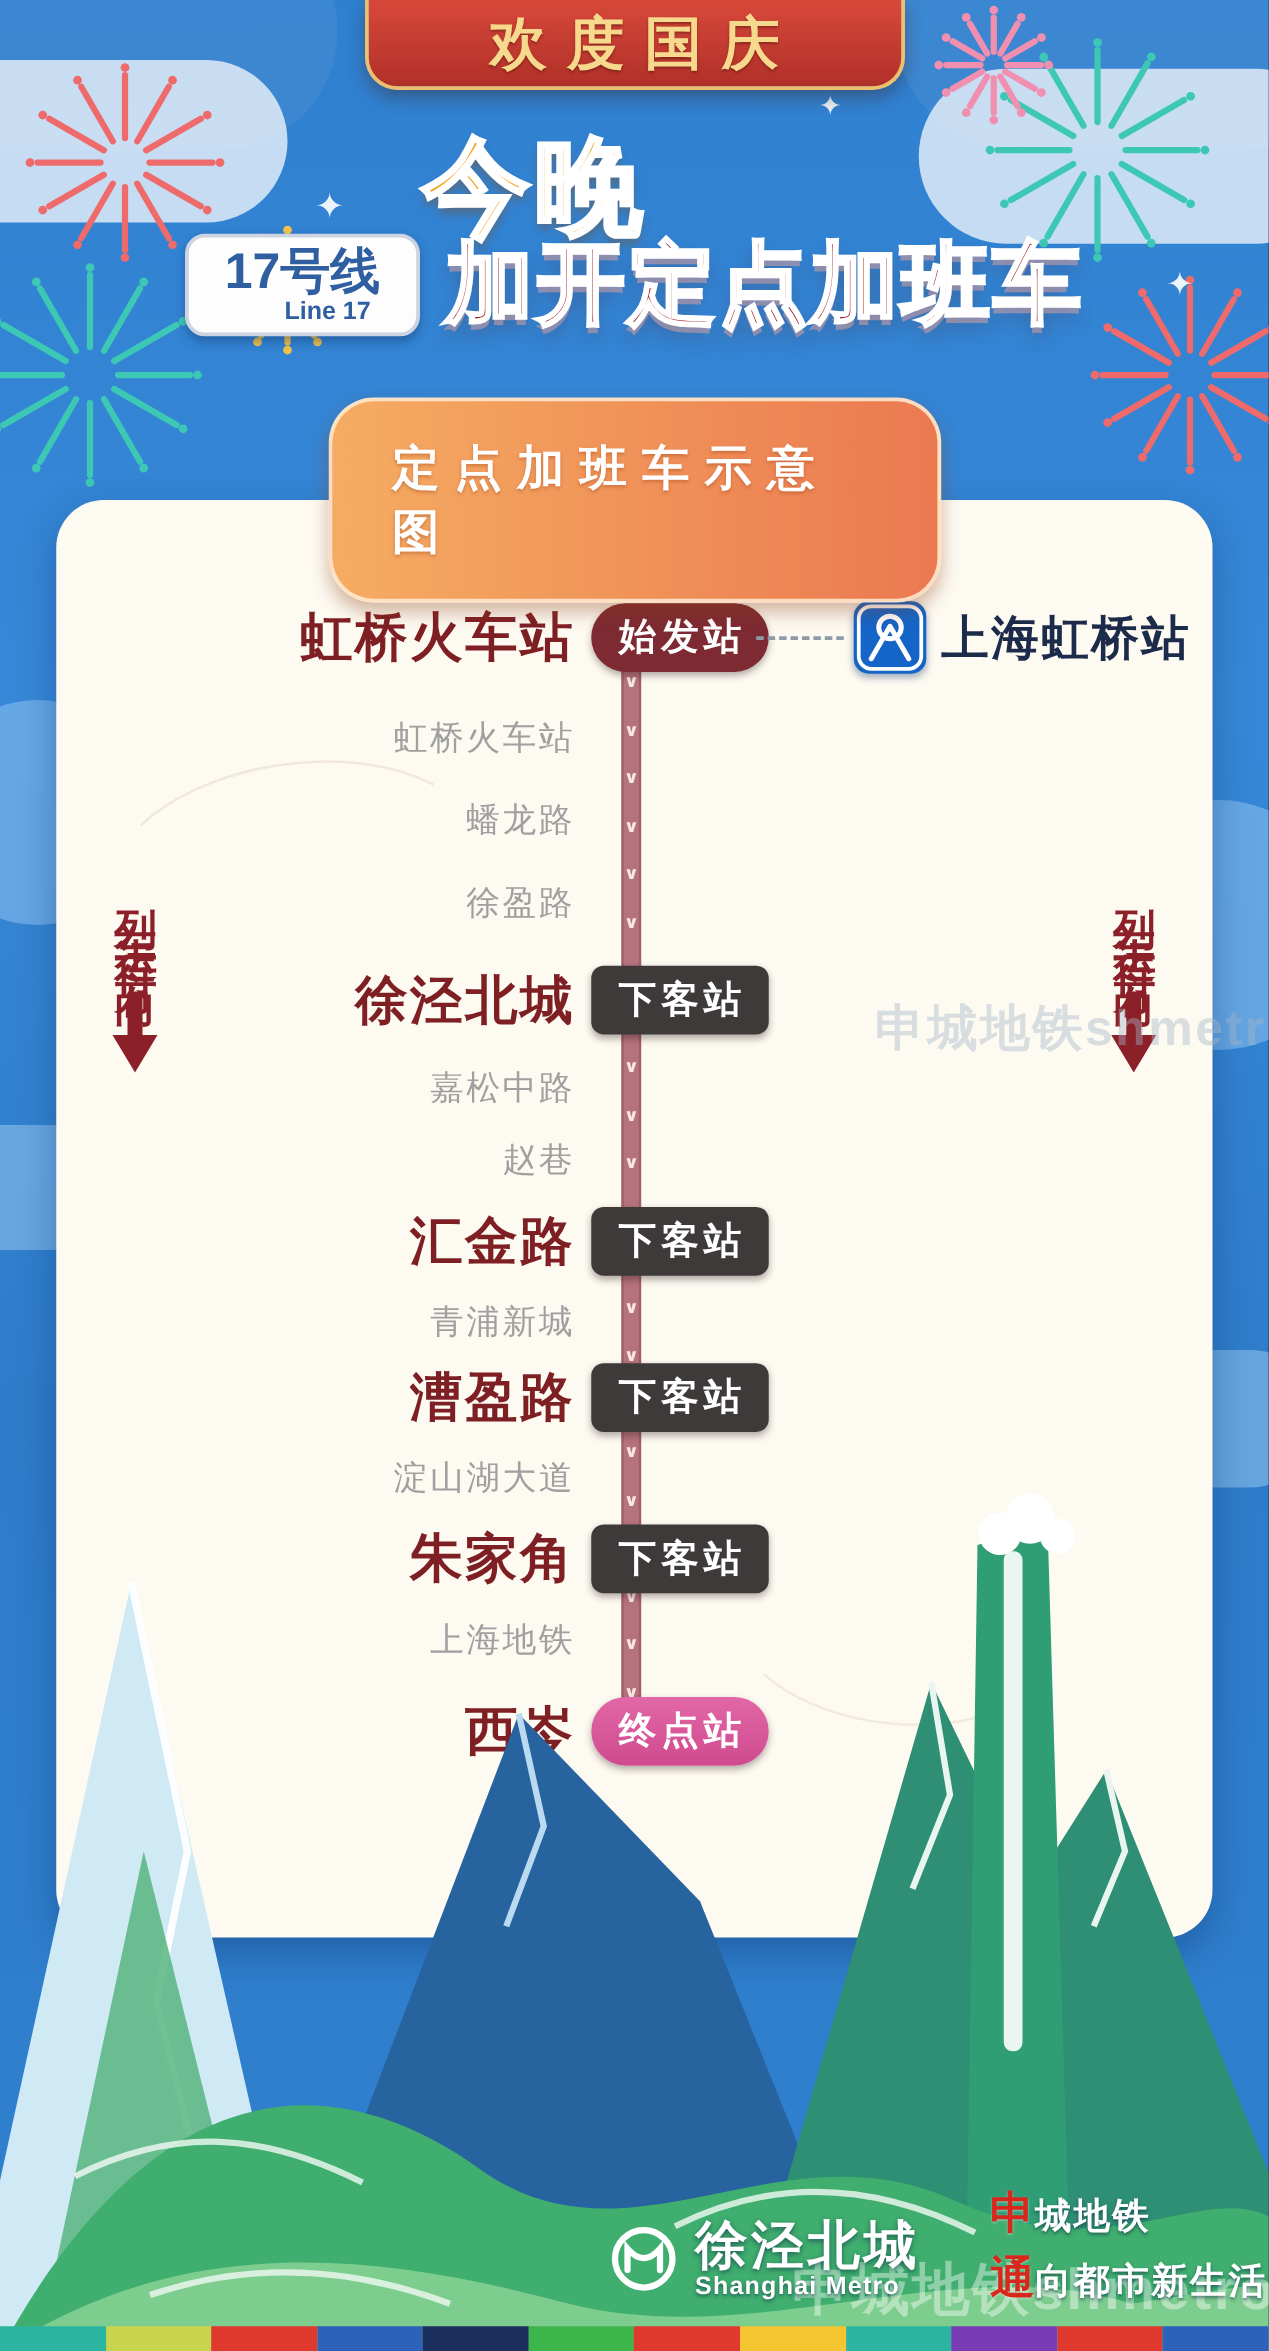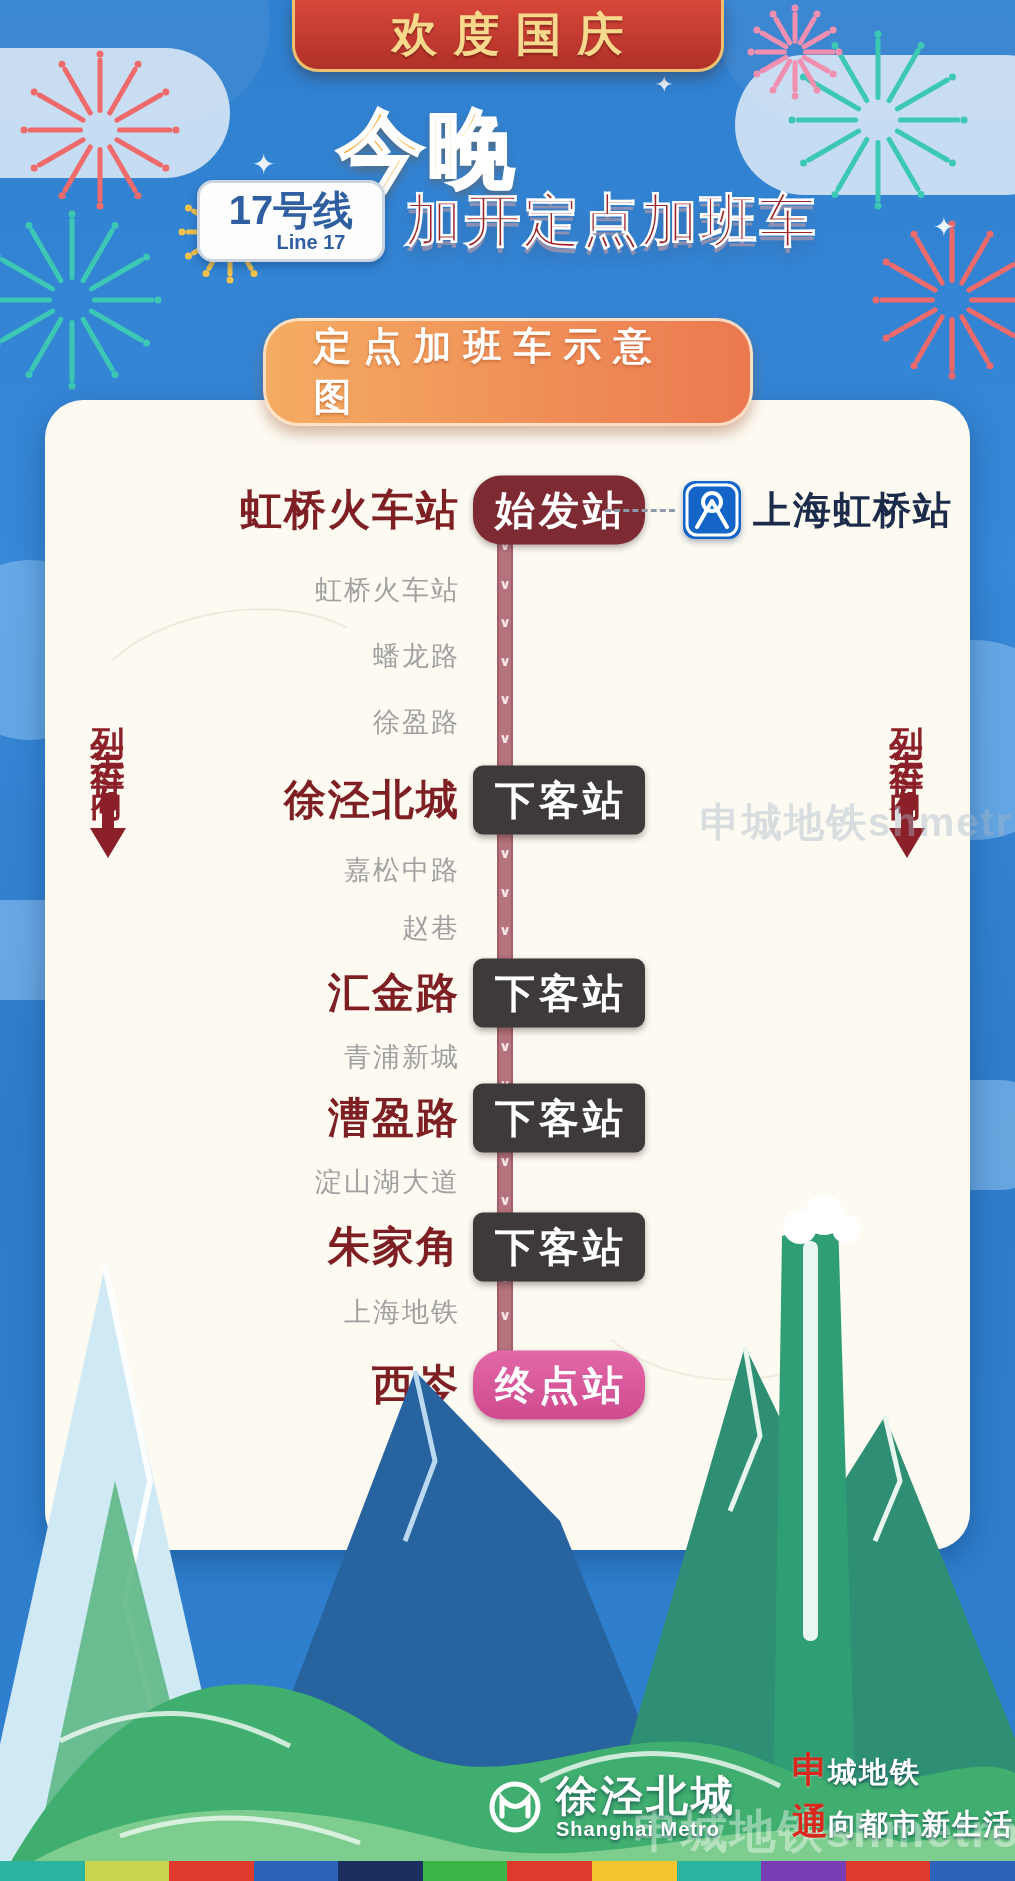--- a/index.html
+++ b/index.html
@@ -26,24 +26,24 @@
   .banner span{font-family:"Liberation Serif","DejaVu Serif",serif;font-size:46px;font-weight:700;
     color:var(--banner-gold,#f7d98e);letter-spacing:16px;margin-right:-16px;text-shadow:0 2px 2px rgba(90,20,10,.5);}
   .tonight{position:absolute;z-index:4;left:338px;top:92px;font-size:86px;font-weight:900;
     color:var(--tonight-gold,#f7a524);-webkit-text-stroke:3px #ffffff;
     text-shadow:0 6px 8px rgba(140,70,0,.4);letter-spacing:4px;}
   .title-row{position:absolute;z-index:4;left:0;right:0;top:180px;display:flex;align-items:center;justify-content:center;gap:20px;}
   .line-badge{width:188px;padding:6px 0;background:#fdfdfd;border:3px solid #ccd4e2;border-radius:16px;
     text-align:center;box-shadow:0 4px 8px rgba(10,40,90,.35);}
   .line-badge .cn{font-size:40px;font-weight:900;color:var(--line-badge-text,#2f5fa0);line-height:1.05;}
   .line-badge .en{font-size:20px;font-weight:700;color:var(--line-badge-text,#2f5fa0);line-height:1.1;margin-left:40px;}
-  .main-title{font-size:57px;font-weight:400;color:var(--title-maroon,#9c2026);letter-spacing:2px;
+  .main-title{font-size:71px;font-weight:700;color:var(--title-maroon,#9c2026);letter-spacing:2px;
     -webkit-text-stroke:2.5px #ffffff;text-shadow:0 6px 0 rgba(214,160,160,.55),0 10px 14px rgba(80,20,20,.25);}
   .subtitle{position:absolute;z-index:4;left:50%;transform:translateX(-50%);top:318px;
-    padding:0 48px;border-radius:36px;border:3px solid rgba(255,236,212,.85);
+    padding:28px 48px;border-radius:36px;border:3px solid rgba(255,236,212,.85);
     background:linear-gradient(90deg,var(--subtitle-orange1,#f5ac62),var(--subtitle-orange2,#eb7950));
     box-shadow:0 8px 14px rgba(140,60,20,.35);}
   .subtitle span{font-size:38px;font-weight:900;color:#ffffff;letter-spacing:12px;margin-right:-12px;
     text-shadow:0 2px 3px rgba(150,60,20,.4);}
   
   .card{position:absolute;z-index:2;left:45px;top:400px;width:925px;height:1150px;border-radius:38px;
     background:var(--card-bg,#fdfaf2);box-shadow:0 12px 30px rgba(15,55,110,.4);}
   .card::before{content:'';position:absolute;left:40px;top:210px;width:300px;height:170px;border:2px solid rgba(200,170,140,.22);
     border-radius:50%;border-color:rgba(200,170,140,.22) transparent transparent transparent;transform:rotate(-8deg);}
   .card::after{content:'';position:absolute;right:120px;bottom:170px;width:260px;height:150px;border:2px solid rgba(200,170,140,.2);
@@ -51,21 +51,21 @@
   .route-line{position:absolute;z-index:1;left:452px;top:110px;width:16px;height:880px;border-radius:8px;
     background:var(--route-line,#b5737d);box-shadow:inset 0 0 0 2px rgba(122,58,70,.35);
     display:flex;flex-direction:column;align-items:center;justify-content:space-between;padding:28px 0;}
   .chev{color:rgba(255,240,240,.92);font-size:15px;line-height:1;font-weight:700;transform:scaleY(.9);}
   #stations{position:absolute;inset:0;z-index:2;}
   .station-row{position:absolute;left:0;right:0;height:0;}
   .st-name{position:absolute;left:0;width:415px;text-align:right;top:0;transform:translateY(-50%);white-space:nowrap;}
   .station-row.major .st-name{font-size:42px;font-weight:900;color:var(--major-station,#7e1f24);letter-spacing:2px;}
   .station-row.minor .st-name{font-size:27px;font-weight:400;color:var(--minor-station,#a0a0a0);letter-spacing:2px;}
   .st-badge{position:absolute;left:428px;top:0;transform:translateY(-50%);color:#fff;font-weight:900;
-    font-size:40px;letter-spacing:4px;padding:7px 18px 7px 22px;white-space:nowrap;box-shadow:0 3px 6px rgba(40,20,20,.35);}
+    font-size:30px;letter-spacing:4px;padding:7px 18px 7px 22px;white-space:nowrap;box-shadow:0 3px 6px rgba(40,20,20,.35);}
   .st-badge.origin{background:var(--origin-badge,#7e2a33);border-radius:28px;}
   .st-badge.dropoff{background:var(--dropoff-badge,#3f3a3a);border-radius:10px;}
   .st-badge.terminal{background:linear-gradient(180deg,var(--terminal-badge1,#e268a8),var(--terminal-badge2,#cf4a8e));border-radius:28px;}
   .hongqiao{position:absolute;z-index:2;left:560px;top:110px;transform:translateY(-50%);display:flex;align-items:center;}
   .hq-dash{width:70px;height:0;border-top:3px dashed #8f9aa8;margin-right:8px;}
   .rail-icon{width:58px;height:58px;border-radius:12px;background:var(--rail-icon-blue,#1565c8);
     display:flex;align-items:center;justify-content:center;box-shadow:0 3px 6px rgba(10,40,90,.35);}
   .hq-text{margin-left:12px;font-size:38px;font-weight:900;color:var(--hongqiao-text,#1c2b4a);letter-spacing:2px;}
   .dir{position:absolute;z-index:2;top:300px;display:flex;flex-direction:column;align-items:center;gap:22px;}
   .dir-left{left:40px;}

